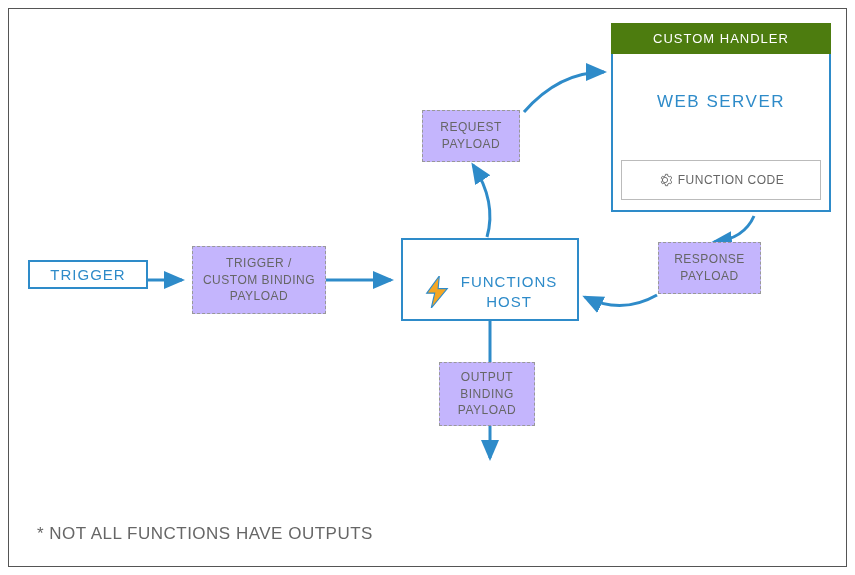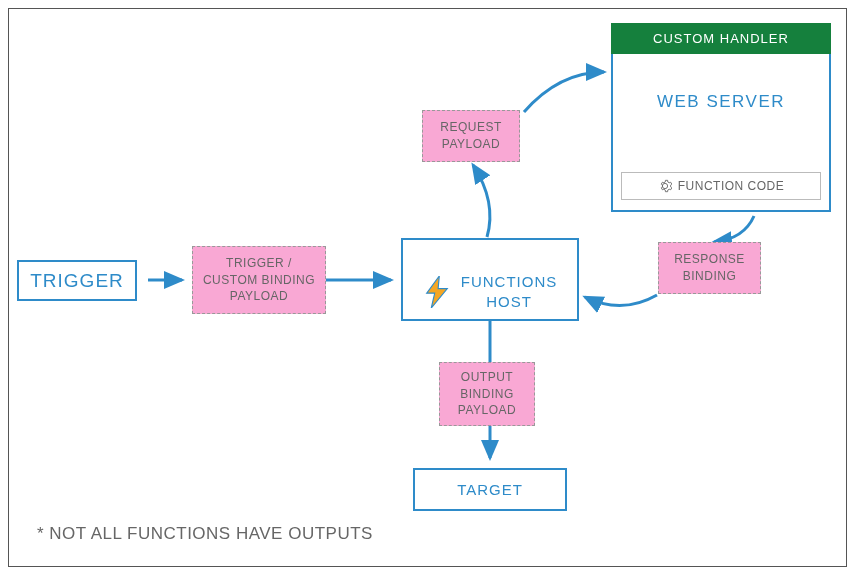--- a/index.html
+++ b/index.html
@@ -34,38 +34,38 @@
       justify-content: center;
       color: #2e8bc9;
       font-weight: 400;
       text-align: center;
       letter-spacing: 1px;
     }
 
     .box-dashed {
       position: absolute;
       border: 1.5px dashed #999;
-      background: #f9a8d4;
+      background: #c4b5fd;
       display: flex;
       align-items: center;
       justify-content: center;
       color: #666;
       font-size: 12px;
       text-align: center;
       letter-spacing: 0.5px;
       padding: 4px;
       line-height: 1.4;
     }
 
     .trigger-box {
       top: 251px;
-      left: 8px;
+      left: 19px;
       width: 120px;
-      height: 41px;
-      font-size: 19px;
+      height: 29px;
+      font-size: 15px;
     }
 
     .trigger-payload-box {
       top: 237px;
       left: 183px;
       width: 134px;
       height: 68px;
     }
 
     .functions-host-box {
@@ -120,21 +120,21 @@
 
     .custom-handler-container {
       position: absolute;
       top: 14px;
       left: 602px;
       width: 220px;
       height: 193px;
     }
 
     .custom-handler-header {
-      background: #15803d;
+      background: #4d7c0f;
       color: #fff;
       text-align: center;
       padding: 8px;
       font-size: 13px;
       letter-spacing: 1px;
     }
 
     .custom-handler-body {
       border: 2px solid #2e8bc9;
       border-top: none;
@@ -151,21 +151,21 @@
       letter-spacing: 1.5px;
       margin-top: 38px;
     }
 
     .function-code-box {
       position: absolute;
       bottom: 10px;
       left: 8px;
       right: 8px;
       border: 1px solid #bbb;
-      padding: 6px;
+      padding: 12px;
       display: flex;
       align-items: center;
       justify-content: center;
       gap: 6px;
       color: #666;
       font-size: 12px;
       letter-spacing: 0.5px;
     }
 
     .gear-icon {
@@ -280,21 +280,21 @@
     <defs>
       <marker id="ah5" markerWidth="10" markerHeight="10" refX="6" refY="3" orient="auto">
         <path d="M0,0 L7,3 L0,6 Z" fill="#2e8bc9"></path>
       </marker>
     </defs>
     <path d="M 50 2 Q 40 25 10 28" fill="none" stroke="#2e8bc9" stroke-width="3" marker-end="url(#ah5)"></path>
   </svg>
 
   <div class="box-dashed response-payload-box">
     <span style="white-space:pre-line;">RESPONSE
-BINDING</span>
+PAYLOAD</span>
   </div>
 
   <svg class="arrow" style="left:568px; top:276px;" width="90" height="40">
     <defs>
       <marker id="ah6" markerWidth="10" markerHeight="10" refX="6" refY="3" orient="auto">
         <path d="M0,0 L7,3 L0,6 Z" fill="#2e8bc9"></path>
       </marker>
     </defs>
     <path d="M 80 10 Q 45 30 8 12" fill="none" stroke="#2e8bc9" stroke-width="3" marker-end="url(#ah6)"></path>
   </svg>
@@ -311,19 +311,16 @@
 
   <svg class="arrow" style="left:471px; top:417px;" width="20" height="42">
     <defs>
       <marker id="ah7" markerWidth="10" markerHeight="10" refX="6" refY="3" orient="auto">
         <path d="M0,0 L7,3 L0,6 Z" fill="#2e8bc9"></path>
       </marker>
     </defs>
     <line x1="10" y1="0" x2="10" y2="32" stroke="#2e8bc9" stroke-width="3" marker-end="url(#ah7)"></line>
   </svg>
 
-  <div class="box-solid target-box">
-    <span>TARGET</span>
-  </div>
 
   <div class="footnote">* NOT ALL FUNCTIONS HAVE OUTPUTS</div>
 
 </div>
 
 </body></html>

